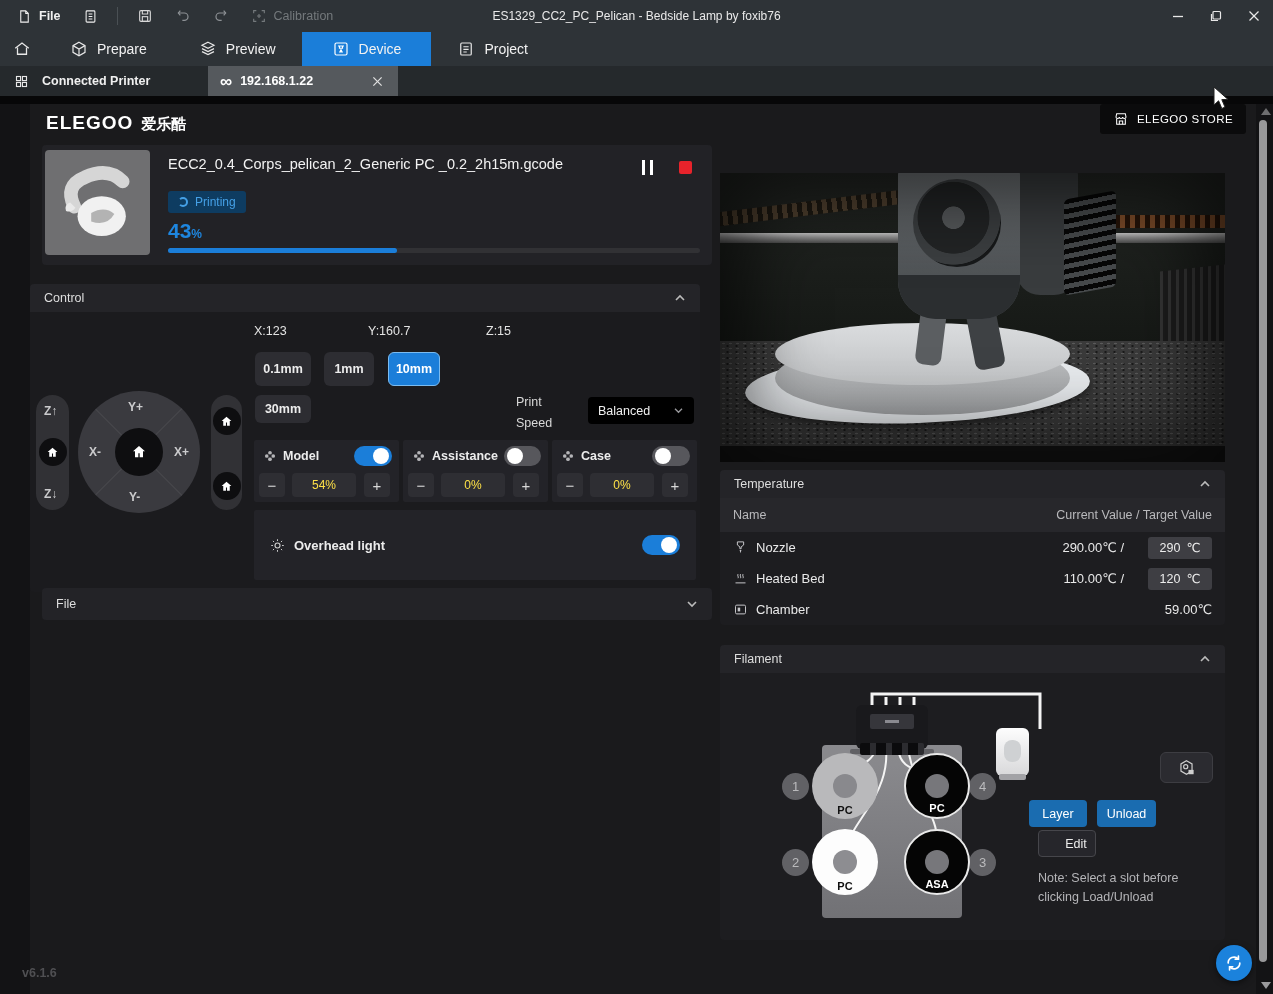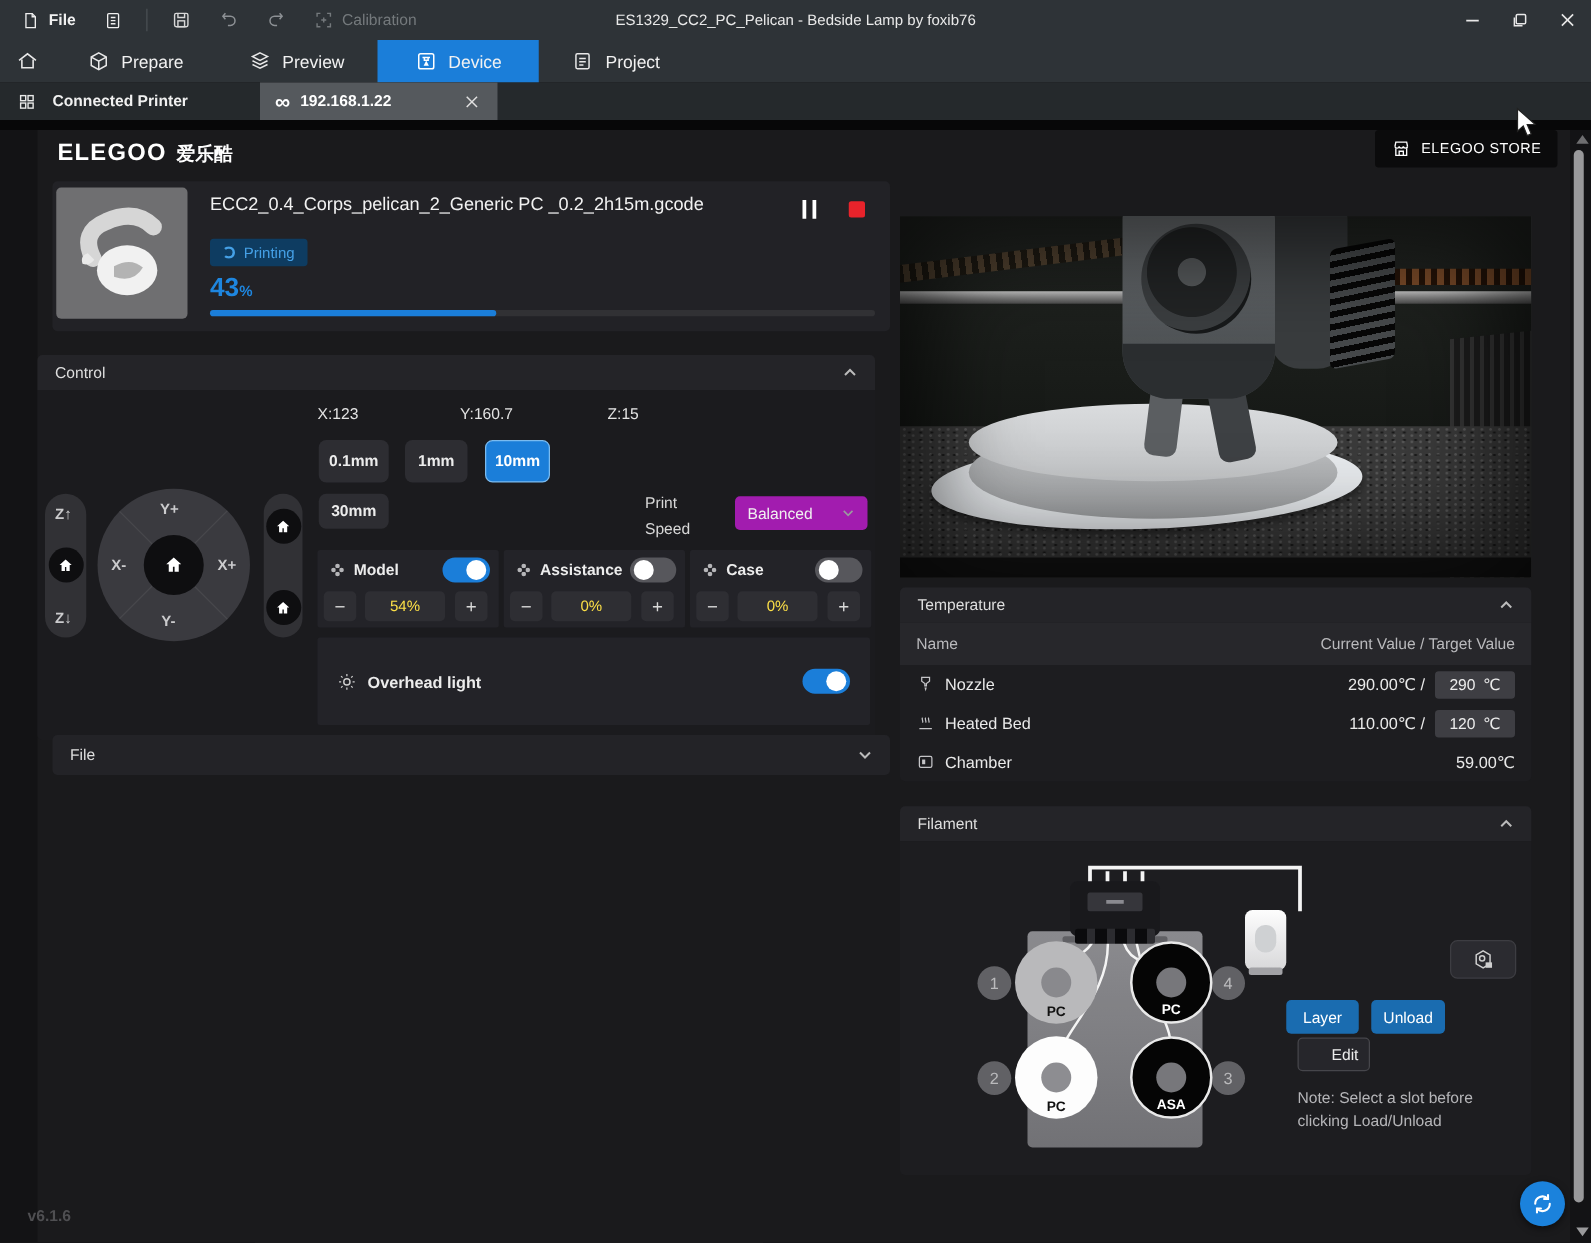--- a/index.html
+++ b/index.html
@@ -82,21 +82,21 @@
   .pad .diag1, .pad .diag2 { position:absolute; left:60px; top:-10px; width:1px; height:142px; background:rgba(255,255,255,.07); }
   .pad .diag1 { transform:rotate(45deg); } .pad .diag2 { transform:rotate(-45deg); }
   .pad-center { position:absolute; left:37px; top:37px; width:48px; height:48px; background:#0e0e10; border-radius:50%;
     display:flex; align-items:center; justify-content:center; }
 
   .posline { position:absolute; top:12px; font-size:12.5px; color:#e3e3e3; }
   .step { position:absolute; height:34px; background:#2d2d32; border-radius:6px; color:#ececec; font-size:12.5px; font-weight:bold;
     display:flex; align-items:center; justify-content:center; }
   .step.active { background:#1b7ed9; border:1px solid #7abbf0; color:#fff; }
   .ps-label { position:absolute; left:486px; top:80px; font-size:12.5px; color:#d8d8d8; line-height:21px; }
-  .dropdown { position:absolute; left:558px; top:85px; width:106px; height:27px; background:#a21caf; border-radius:4px;
+  .dropdown { position:absolute; left:558px; top:85px; width:106px; height:27px; background:#000000; border-radius:4px;
     display:flex; align-items:center; padding:0 10px; font-size:12.5px; color:#f0f0f0; }
   .dropdown svg { margin-left:auto; }
 
   .fanbox { position:absolute; top:128px; width:145px; height:62px; background:#232328; border-radius:2px; padding:6px 5px 0 5px; }
   .fan-row1 { display:flex; align-items:center; gap:6px; padding-left:4px; }
   .fan-row1 .lbl { font-size:12.5px; font-weight:bold; color:#ececec; }
   .fan-row1 .toggle { margin-left:auto; margin-right:2px; }
   .fan-row2 { display:flex; align-items:center; margin-top:7px; }
   .sqbtn { width:26px; height:24px; background:#2e2e33; border-radius:4px; color:#d9d9d9; font-size:15px;
     display:flex; align-items:center; justify-content:center; }
@@ -143,21 +143,21 @@
     background:repeating-linear-gradient(178deg,#070707 0 5px,#46494b 5px 10px); }
   .sc-prong1 { position:absolute; left:198px; top:132px; width:26px; height:60px; border-radius:8px; background:#5b5e61; transform:rotate(7deg); }
   .sc-prong2 { position:absolute; left:250px; top:128px; width:30px; height:68px; border-radius:8px; background:#3e4144; transform:rotate(-11deg); }
   .sc-vig { position:absolute; inset:0; box-shadow:inset 0 0 75px 26px rgba(0,0,0,.62); }
 
   .temp { position:absolute; left:690px; top:366px; width:505px; }
   .temp-cols { position:absolute; top:28px; left:0; right:0; height:34px; background:#27272b; display:flex; align-items:center;
     justify-content:space-between; padding:0 13px; font-size:12.5px; color:#b9b9bc; }
   .temp-rows { position:absolute; top:62px; left:0; right:0; background:#1d1d20; border-radius:0 0 4px 4px; }
   .temp-row { height:31px; display:flex; align-items:center; padding:0 13px; gap:8px; font-size:13px; color:#e9e9e9; }
-  .temp-row .right { margin-left:auto; display:flex; align-items:center; gap:8px; }
+  .temp-row .right { margin-left:auto; display:flex; align-items:center; gap:24px; }
   .temp-input { width:64px; height:22px; background:#3e3e43; border-radius:3px; display:flex; align-items:center;
     justify-content:center; gap:6px; font-size:12.5px; color:#ececec; }
 
   .filament { position:absolute; left:690px; top:541px; width:505px; }
   .fil-body { position:absolute; top:28px; left:0; right:0; height:267px; background:#1d1d20; border-radius:0 0 4px 4px; }
   .fil-printer { position:absolute; left:102px; top:72px; width:140px; height:173px; border-radius:4px;
     background:linear-gradient(180deg,#9a9a9e,#7d7d81); opacity:.88; }
   .fil-printer:before { content:""; position:absolute; left:28px; top:4px; right:28px; height:5px; background:#6a6a6e; border-radius:2px; }
   .fil-hub { position:absolute; left:136px; top:32px; width:72px; height:44px; background:#19191c; border-radius:6px; }
   .fil-hub .screen { position:absolute; left:14px; top:9px; width:44px; height:15px; background:#36363b; border-radius:2px; }

